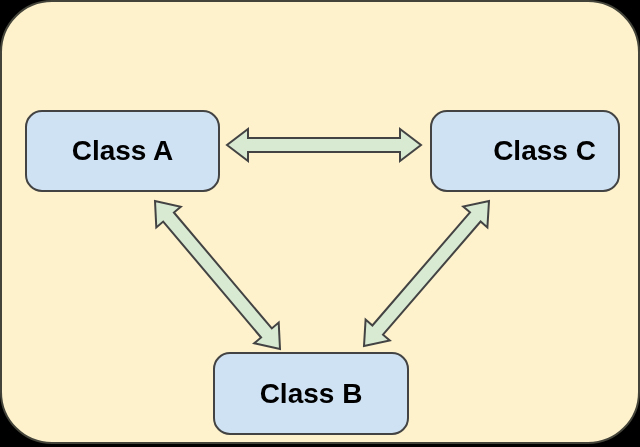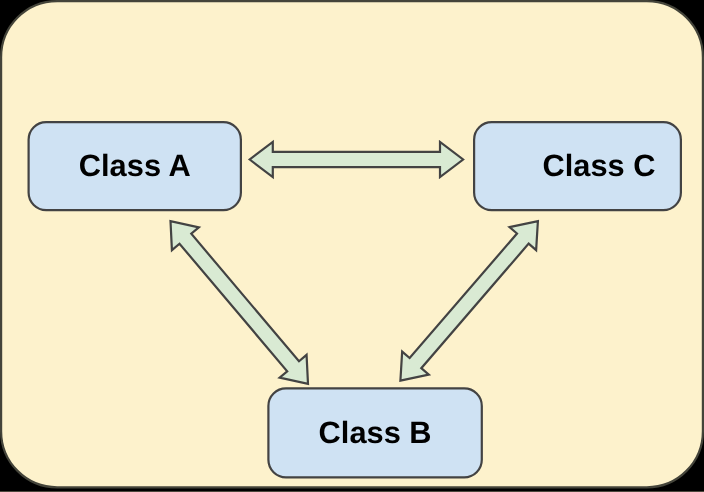--- a/index.html
+++ b/index.html
@@ -54,15 +54,15 @@
 
 <div class="panel">
   <svg id="arrow-layer" viewBox="0 0 640 447" xmlns="http://www.w3.org/2000/svg">
       <polygon points="225.0,143.0 246.0,159.0 246.0,150.0 398.0,150.0 398.0,159.0 419.0,143.0 398.0,127.0 398.0,136.0 246.0,136.0 246.0,127.0"></polygon>
       <polygon points="153.0,199.0 154.3,225.4 161.2,219.6 259.1,335.5 252.2,341.3 278.0,347.0 276.7,320.6 269.8,326.4 171.9,210.5 178.8,204.7"></polygon>
       <polygon points="362.0,344.0 387.8,338.5 381.0,332.7 478.6,219.5 485.4,225.4 487.0,199.0 461.2,204.5 468.0,210.3 370.4,323.5 363.6,317.6"></polygon>
     </svg>
   <div id="nodes">
       <div class="node" style="left: 23px; top: 108px; width: 195px; height: 82px;">Class A</div>
       <div class="node" style="left: 428px; top: 108px; width: 190px; height: 82px; padding-left: 39px;">Class C</div>
-      <div class="node" style="left: 241px; top: 350px; width: 196px; height: 83px;">Class B</div>
+      <div class="node" style="left: 211px; top: 350px; width: 196px; height: 83px;">Class B</div>
     </div>
 </div>
 
 </body></html>

